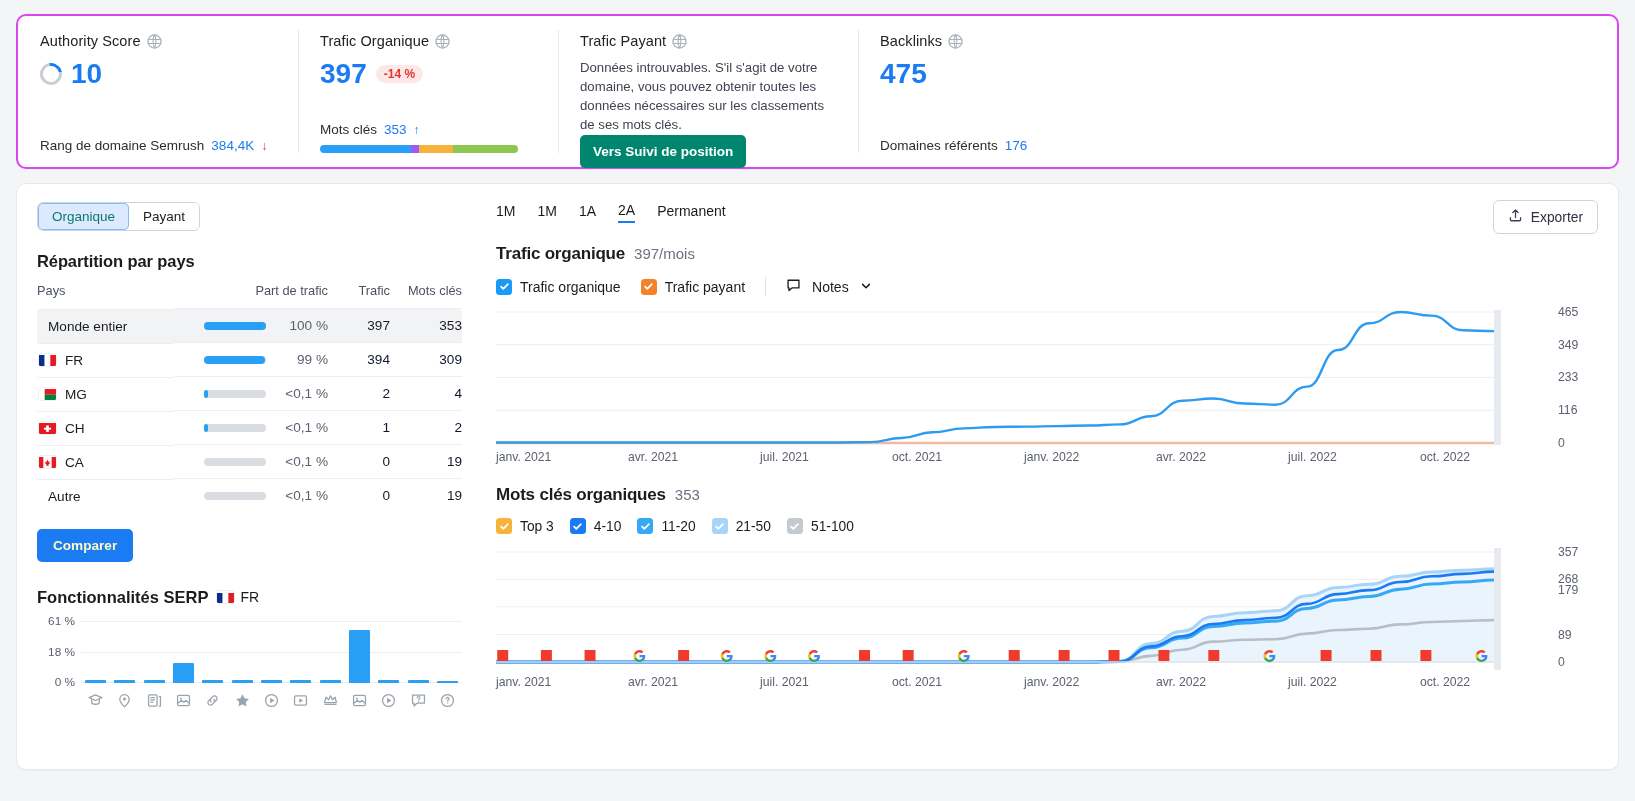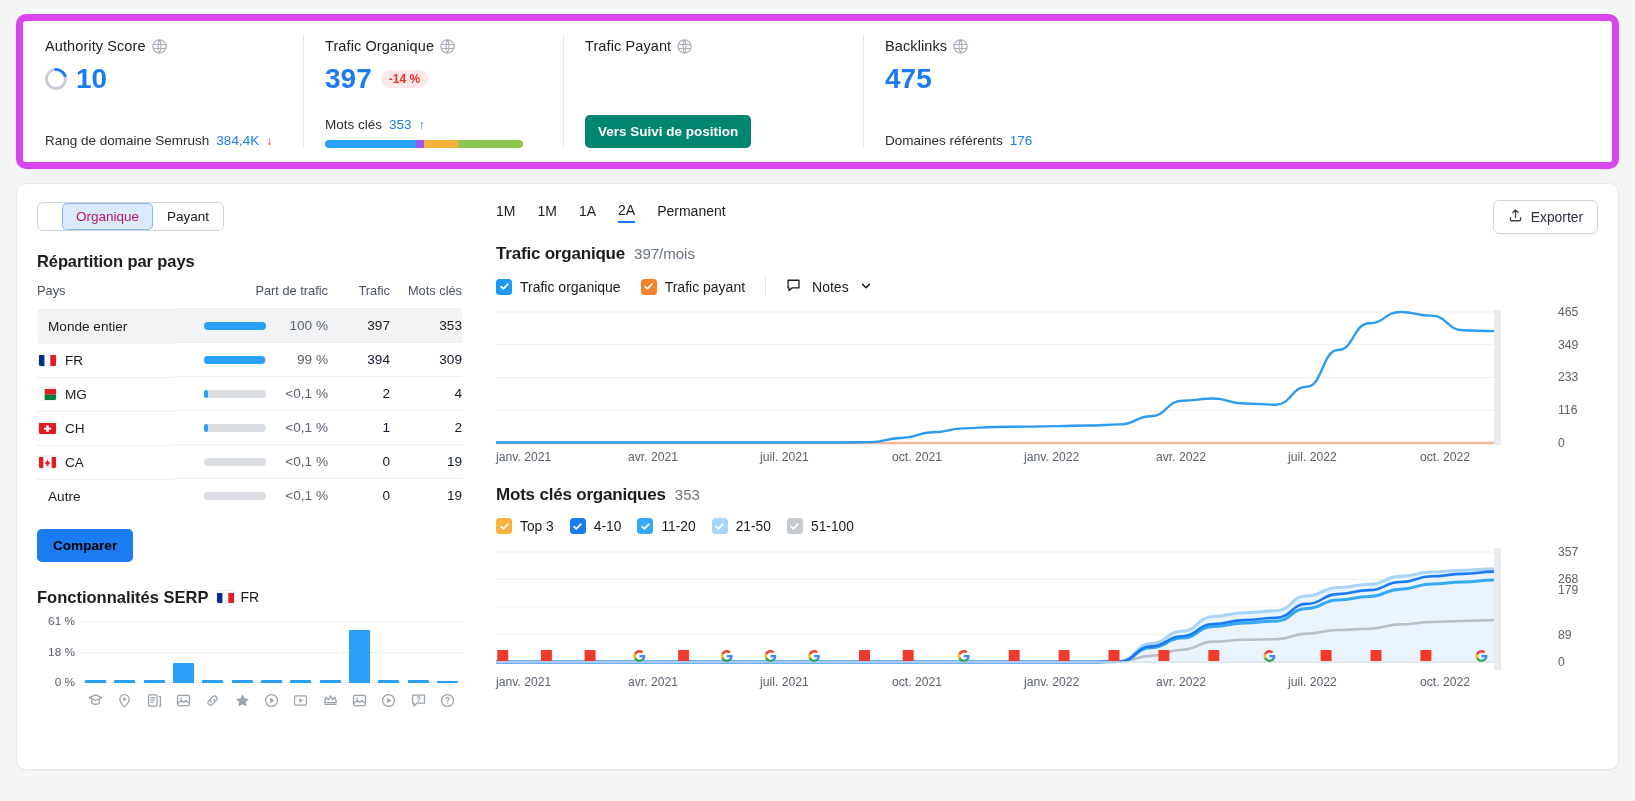--- a/index.html
+++ b/index.html
@@ -7,21 +7,21 @@
     width: 1635px; height: 801px;
     background: #f4f5f7;
     font-family: "Liberation Sans", sans-serif;
     color: #1c1c1e;
     overflow: hidden;
   }
   .page { width: 1635px; height: 801px; padding: 14px 16px; }
 
   
   .metrics-card {
-    background: #fff; border: 7px solid #d946ef; border-radius: 10px;
+    background: #fff; border: 2px solid #d946ef; border-radius: 10px;
     height: 155px; display: flex; align-items: stretch; padding: 0;
     box-shadow: 0 1px 1px rgba(16,24,40,.03);
   }
   .metric {
     position: relative; padding: 17px 22px 14px 22px;
     display: flex; flex-direction: column;
   }
   .metric + .metric::before {
     content: ""; position: absolute; left: 0; top: 14px; bottom: 14px;
     width: 1px; background: #e6e8ec;
@@ -73,21 +73,21 @@
   }
   .left-col { width: 465px; padding: 18px 20px 0 20px; flex: 0 0 auto; }
   .right-col { flex: 1; padding: 18px 20px 0 14px; position: relative; }
 
   
   .seg { display: inline-flex; border: 1px solid #cfd4dc; border-radius: 6px; overflow: hidden; }
   .seg button {
     font-family: inherit; font-size: 13.5px; padding: 6px 14px; cursor: pointer;
     background: #fff; border: none; color: #1c1c1e;
   }
-  .seg button.active { background: #dbeafe; color: #be185d; font-weight: 400; box-shadow: inset 0 0 0 1px #8cb9f3; border-radius: 5px; margin-left: 24px; }
+  .seg button.active { background: #dbeafe; color: #0f766e; font-weight: 400; box-shadow: inset 0 0 0 1px #8cb9f3; border-radius: 5px; }
 
   .sec-title { font-size: 16.5px; font-weight: 700; margin-top: 21px; letter-spacing: -.1px; }
 
   
   table.countries { width: 100%; border-collapse: collapse; margin-top: 12px; }
   table.countries th {
     font-size: 12.8px; font-weight: 400; color: #4b5262; text-align: right;
     padding: 0 0 10px 0; white-space: nowrap;
   }
   table.countries th.l { text-align: left; }
@@ -102,21 +102,21 @@
   .flag { width: 17px; height: 12px; flex: 0 0 auto; border-radius: 1.5px; overflow: hidden; box-shadow: 0 0 0 .5px rgba(0,0,0,.12); }
   .share-cell { width: 92px; }
   .share-track { width: 62px; height: 8px; border-radius: 4px; background: #d9dde2; margin-left: auto; }
   .share-fill { height: 100%; border-radius: 4px; background: #29a0f5; }
   .pct { color: #5b6170; width: 62px; }
   .num-blue { color: #0f172a; }
   .tw-70 { width: 62px; }
   .tw-80 { width: 72px; }
 
   .btn-blue {
-    margin-top: 16px; background: #1a7bf2; color: #000000; border: none; border-radius: 5px;
+    margin-top: 16px; background: #1a7bf2; color: #fef9c3; border: none; border-radius: 5px;
     font-size: 13.6px; font-weight: 600; padding: 9px 16px; cursor: pointer; font-family: inherit;
   }
 
   
   .serp-title { font-size: 16.5px; font-weight: 700; margin-top: 26px; display: flex; align-items: center; gap: 9px; }
   .serp-title .fr { font-size: 14px; font-weight: 400; display: flex; align-items: center; gap: 6px; }
   .serp-chart { margin-top: 14px; display: flex; }
   .serp-yaxis { width: 44px; position: relative; height: 62px; }
   .serp-yaxis span { position: absolute; right: 6px; font-size: 11.8px; color: #5b6170; transform: translateY(-50%); }
   .serp-plot { flex: 1; position: relative; height: 62px; }
@@ -217,20 +217,21 @@
     <div class="metric m-paid">
       <div class="m-title">
         <span>Trafic Payant</span>
         <span class="globe-icon">
           <svg viewBox="0 0 16 16" fill="none">
               <circle cx="8" cy="8" r="7" stroke="#aab0ba" stroke-width="1.4"></circle>
               <path d="M8 1c2 2.2 2 10.8 0 14M8 1C6 3.2 6 11.8 8 15M1.4 5.8h13.2M1.4 10.2h13.2" stroke="#aab0ba" stroke-width="1.1"></path>
             </svg>
         </span>
       </div>
+      <div class="desc">Données introuvables. S'il s'agit de votre domaine, vous pouvez obtenir toutes les données nécessaires sur les classements de ses mots clés.</div>
       <button class="btn-green">Vers Suivi de position</button>
     </div>
 
     <div class="metric m-backlinks">
       <div class="m-title">
         <span>Backlinks</span>
         <span class="globe-icon">
           <svg viewBox="0 0 16 16" fill="none">
               <circle cx="8" cy="8" r="7" stroke="#aab0ba" stroke-width="1.4"></circle>
               <path d="M8 1c2 2.2 2 10.8 0 14M8 1C6 3.2 6 11.8 8 15M1.4 5.8h13.2M1.4 10.2h13.2" stroke="#aab0ba" stroke-width="1.1"></path>

